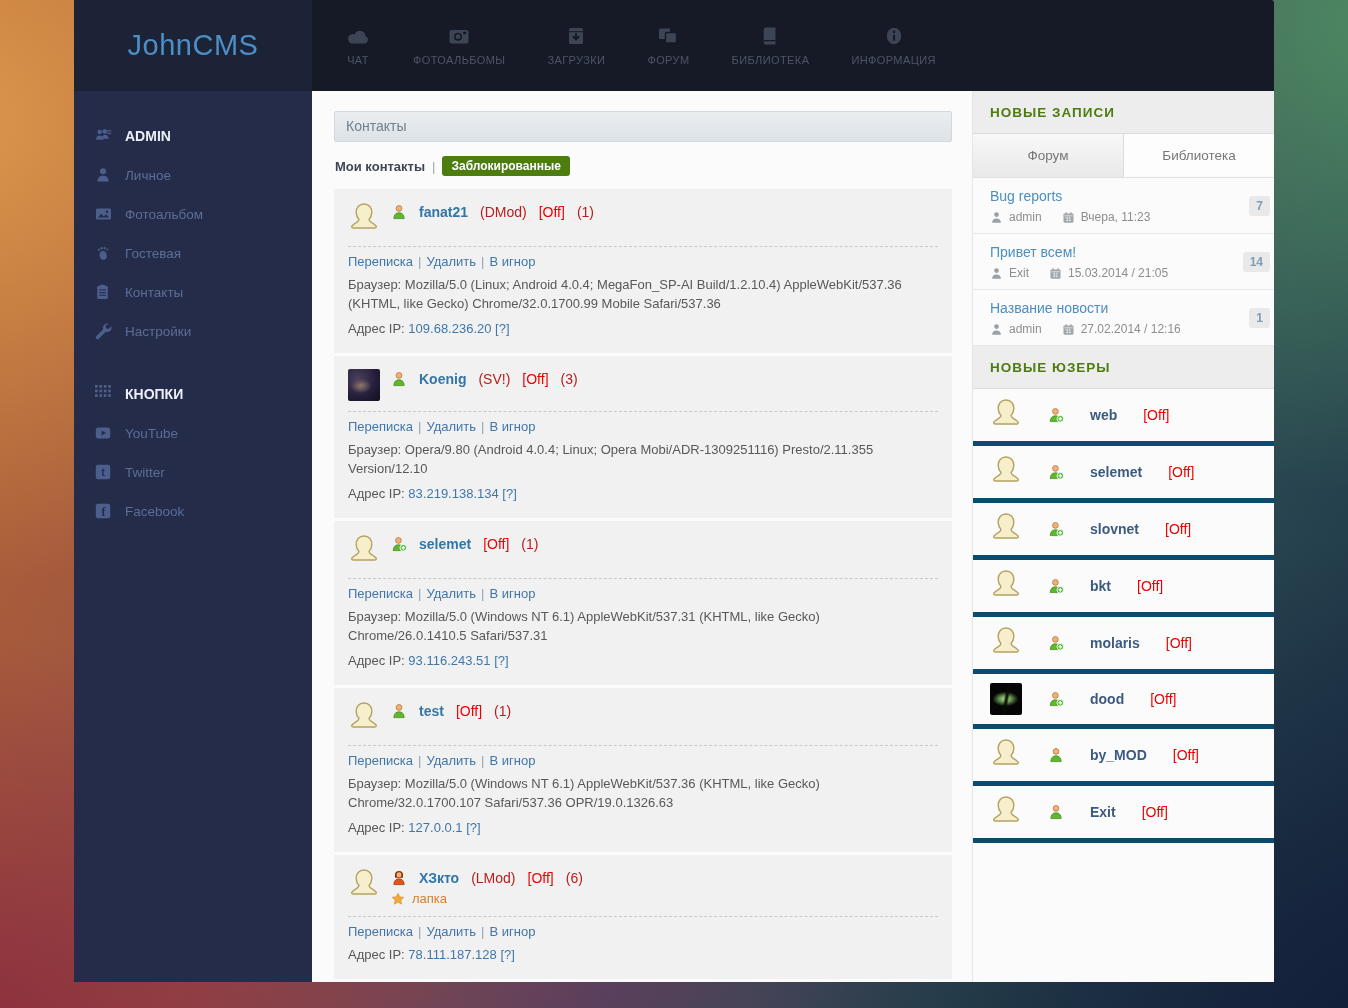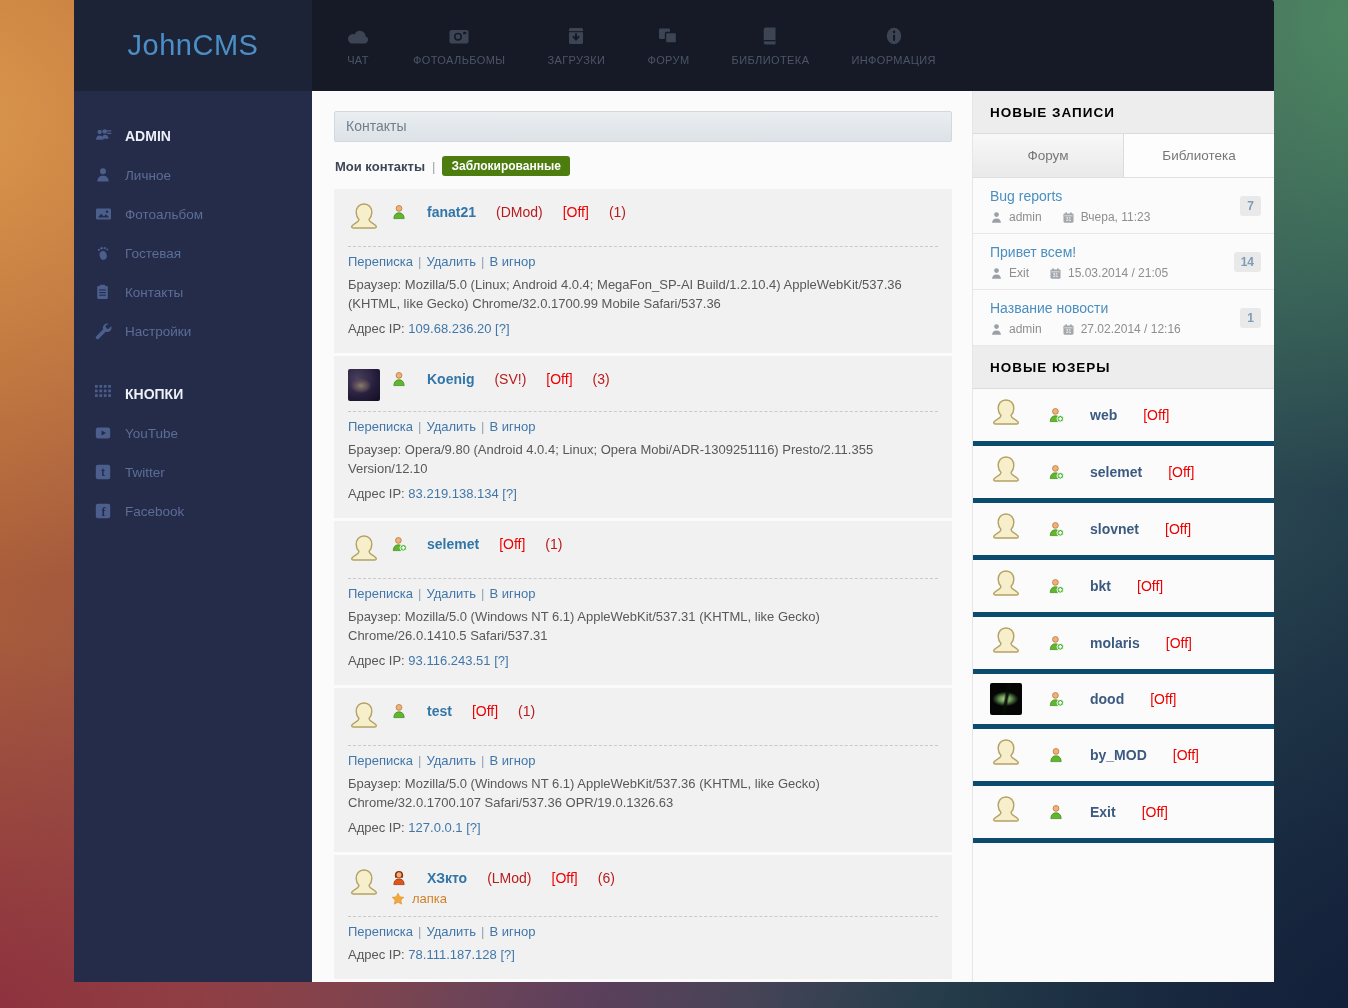--- a/index.html
+++ b/index.html
@@ -45,40 +45,40 @@
   .card { background:#f1f1f2; padding:13px 14px 9px; margin-bottom:3px; }
   .c-head { display:flex; gap:11px; }
   .c-avatar { width:32px; height:34px; display:inline-flex; flex:none; cursor:pointer; }
   .av-photo-hand { width:32px; height:32px; border-radius:2px;
     background: radial-gradient(14px 10px at 40% 52%, #8a7a6a 0%, #5a4a58 45%, rgba(90,74,88,0) 75%),
                 radial-gradient(circle at 30% 30%, #4a3f5e 0%, #241d3a 60%, #120e20 100%); }
   .av-photo-eye { width:32px; height:32px; border-radius:2px;
     background: linear-gradient(100deg, rgba(0,0,0,0) 44%, rgba(5,12,4,0.9) 49% 53%, rgba(0,0,0,0) 58%),
                 radial-gradient(16px 9px at 48% 50%, #bcd99c 0%, #6e9c58 35%, #24371e 65%, #050505 82%); }
   .c-head-right { display:flex; flex-direction:column; gap:5px; padding-top:2px; }
-  .c-title-row { display:flex; align-items:center; gap:20px; }
+  .c-title-row { display:flex; align-items:center; gap:12px; }
   .u-icon { width:16px; height:16px; display:inline-flex; flex:none; }
   .c-name { color:#3276a8; font-weight:bold; font-size:14px; text-decoration:none; cursor:pointer; }
   .role, .count { color:#b91c1c; font-size:14px; }
   .off { color:#ee0000; font-size:14px; }
   .c-note-row { display:flex; align-items:center; gap:7px; }
   .c-note { color:#d2822a; font-size:13px; }
   .dashes { border-top:1px dashed #c9c9c9; margin:10px 0 3px; }
   .c-line { font-size:13px; color:#585858; line-height:19px; margin:6px 0; }
   .c-links { font-size:13px; margin:7px 0 2px; }
   .c-links a, .iplink { color:#4077a8; text-decoration:none; cursor:pointer; }
   .lsep { color:#8fa3b5; margin:0 5px; }
 
   
-  .r-header { background:#ededed; border-bottom:1px solid #dcdcdc; padding:14px 17px 13px; color:#000000; font-weight:bold; font-size:13.5px; letter-spacing:1px; }
+  .r-header { background:#ededed; border-bottom:1px solid #dcdcdc; padding:14px 17px 13px; color:#4d7c0f; font-weight:bold; font-size:13.5px; letter-spacing:1px; }
   .r-tabs { display:flex; border-bottom:1px solid #e0e0e0; }
   .r-tab { flex:1; text-align:center; padding:14px 0; font-size:13.5px; color:#777; cursor:pointer; }
   .r-tab.inactive { background:linear-gradient(#f8f8f8,#e9e9e9); border-right:1px solid #dcdcdc; }
   .r-tab.active { background:#fdfdfd; }
-  .post { padding:9px 13px 9px 17px; border-bottom:1px solid #e7e7e7; display:flex; align-items:center; }
+  .post { padding:9px 4px 9px 17px; border-bottom:1px solid #e7e7e7; display:flex; align-items:center; }
   .post-main { flex:1; }
   .post-title { font-size:14px; color:#4a8fc0; text-decoration:none; display:inline-block; margin-bottom:6px; cursor:pointer; }
   .post-meta { display:flex; align-items:center; gap:6px; font-size:12px; color:#8e8e8e; }
   .meta-ico { display:inline-flex; width:13px; height:13px; }
   .meta-gap { width:8px; }
   .post-badge { background:#e9e9e9; color:#7d9cb8; font-weight:bold; font-size:12px; border-radius:3px; padding:3px 7px; }
   .user-row { display:flex; align-items:center; gap:26px; padding:9px 17px; border-bottom:5px solid #0c4a6e;text-align:right; }
   .u-name { font-weight:bold; font-size:14px; color:#3c5a80; text-decoration:none; cursor:pointer; }
 </style>
 </head>

